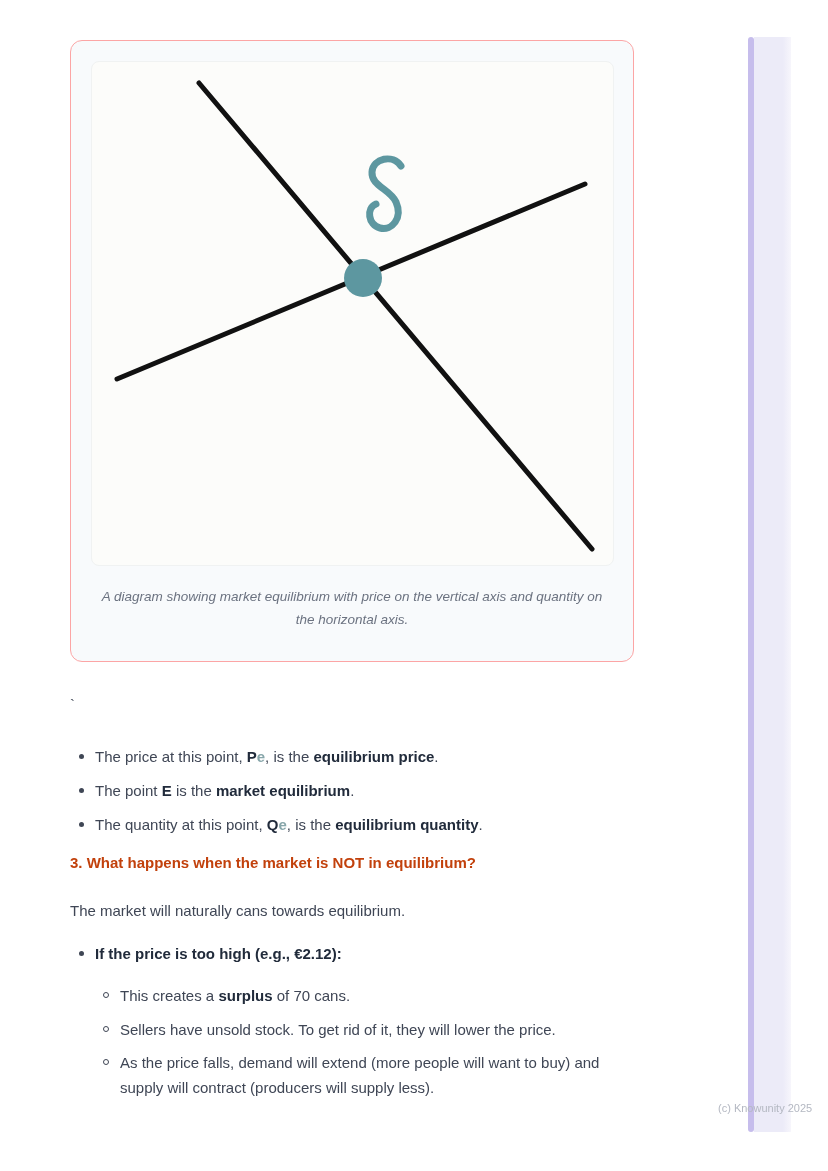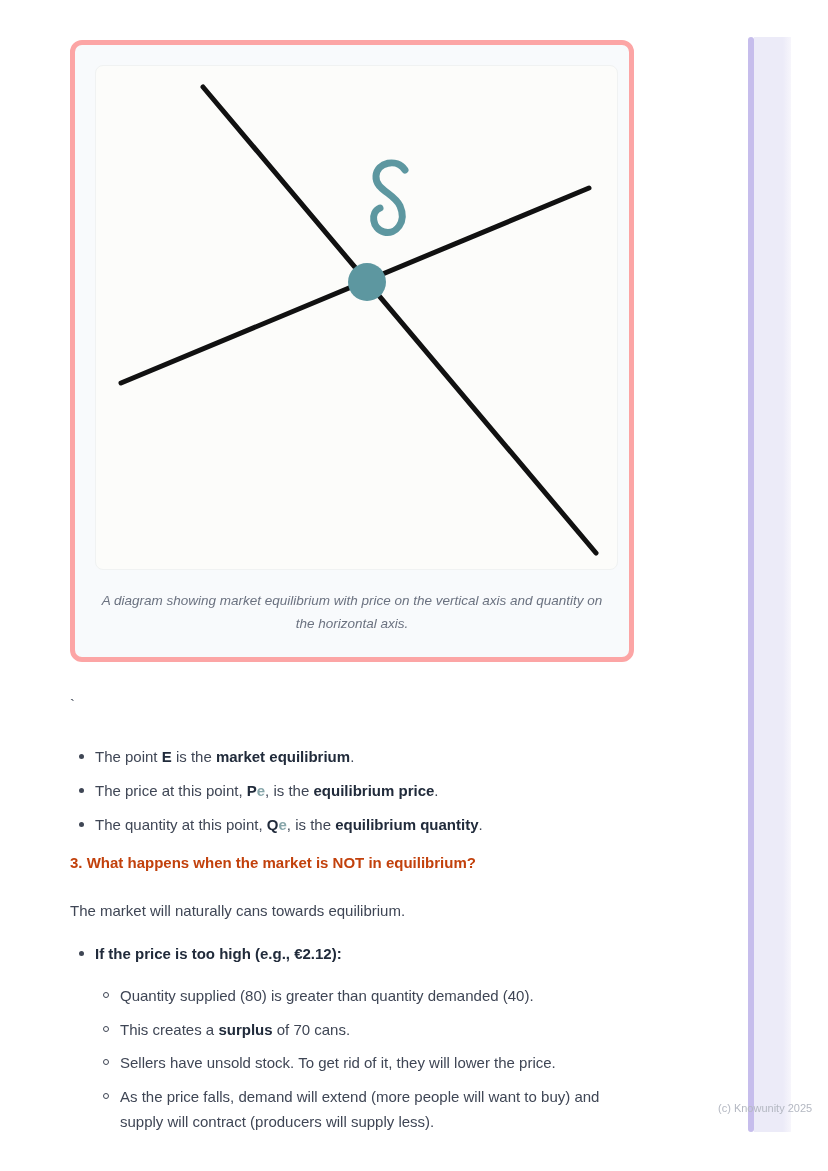--- a/index.html
+++ b/index.html
@@ -12,21 +12,21 @@
     background: #ffffff;
     overflow: hidden;
   }
 
   
   .figure-card {
     position: absolute;
     left: 70px; top: 40px;
     width: 564px; height: 622px;
     background: #f8fafc;
-    border: 5px solid #fca5a5;
+    border: 1px solid #fca5a5;
     border-radius: 12px;
   }
   .figure-canvas {
     position: absolute;
     left: 20px; top: 20px;
     width: 523px; height: 505px;
     background: #fcfcfa;
     border: 1px solid #f0f2f2;
     border-radius: 8px;
     overflow: hidden;
@@ -120,48 +120,44 @@
     <div class="figure-caption">A diagram showing market equilibrium with price on the vertical axis and quantity on the horizontal axis.</div>
   </div>
 
   <div class="content">
 
     <div class="abs stray">`</div>
 
     <ul class="abs lvl1 list1">
       <li>
         <span class="marker-dot"></span>
-        <span class="txt"><span>The point </span><b>E</b><span> is the </span><b>market equilibrium</b><span>.</span></span>
+        <span class="txt"><span>The price at this point, </span><b>P</b><span class="sub-e">e</span><span>, is the </span><b>equilibrium price</b><span>.</span></span>
       </li>
       <li>
         <span class="marker-dot"></span>
-        <span class="txt"><span>The price at this point, </span><b>P</b><span class="sub-e">e</span><span>, is the </span><b>equilibrium price</b><span>.</span></span>
+        <span class="txt"><span>The point </span><b>E</b><span> is the </span><b>market equilibrium</b><span>.</span></span>
       </li>
       <li>
         <span class="marker-dot"></span>
         <span class="txt"><span>The quantity at this point, </span><b>Q</b><span class="sub-e">e</span><span>, is the </span><b>equilibrium quantity</b><span>.</span></span>
       </li>
     </ul>
 
     <div class="abs heading3">3. What happens when the market is NOT in equilibrium?</div>
 
     <div class="abs intro">The market will naturally cans towards equilibrium.</div>
 
     <ul class="abs lvl1 scenario">
       <li>
         <span class="marker-dot"></span>
         <span class="txt">If the price is too high (e.g., €2.12):</span>
       </li>
     </ul>
 
     <ul class="abs lvl2 sublist">
-      <li>
-        <span class="marker-circle"></span>
-        <span class="txt">Quantity supplied (80) is greater than quantity demanded (40).</span>
-      </li>
       <li>
         <span class="marker-circle"></span>
         <span class="txt"><span>This creates a </span><b>surplus</b><span> of 70 cans.</span></span>
       </li>
       <li>
         <span class="marker-circle"></span>
         <span class="txt">Sellers have unsold stock. To get rid of it, they will lower the price.</span>
       </li>
       <li>
         <span class="marker-circle"></span>

